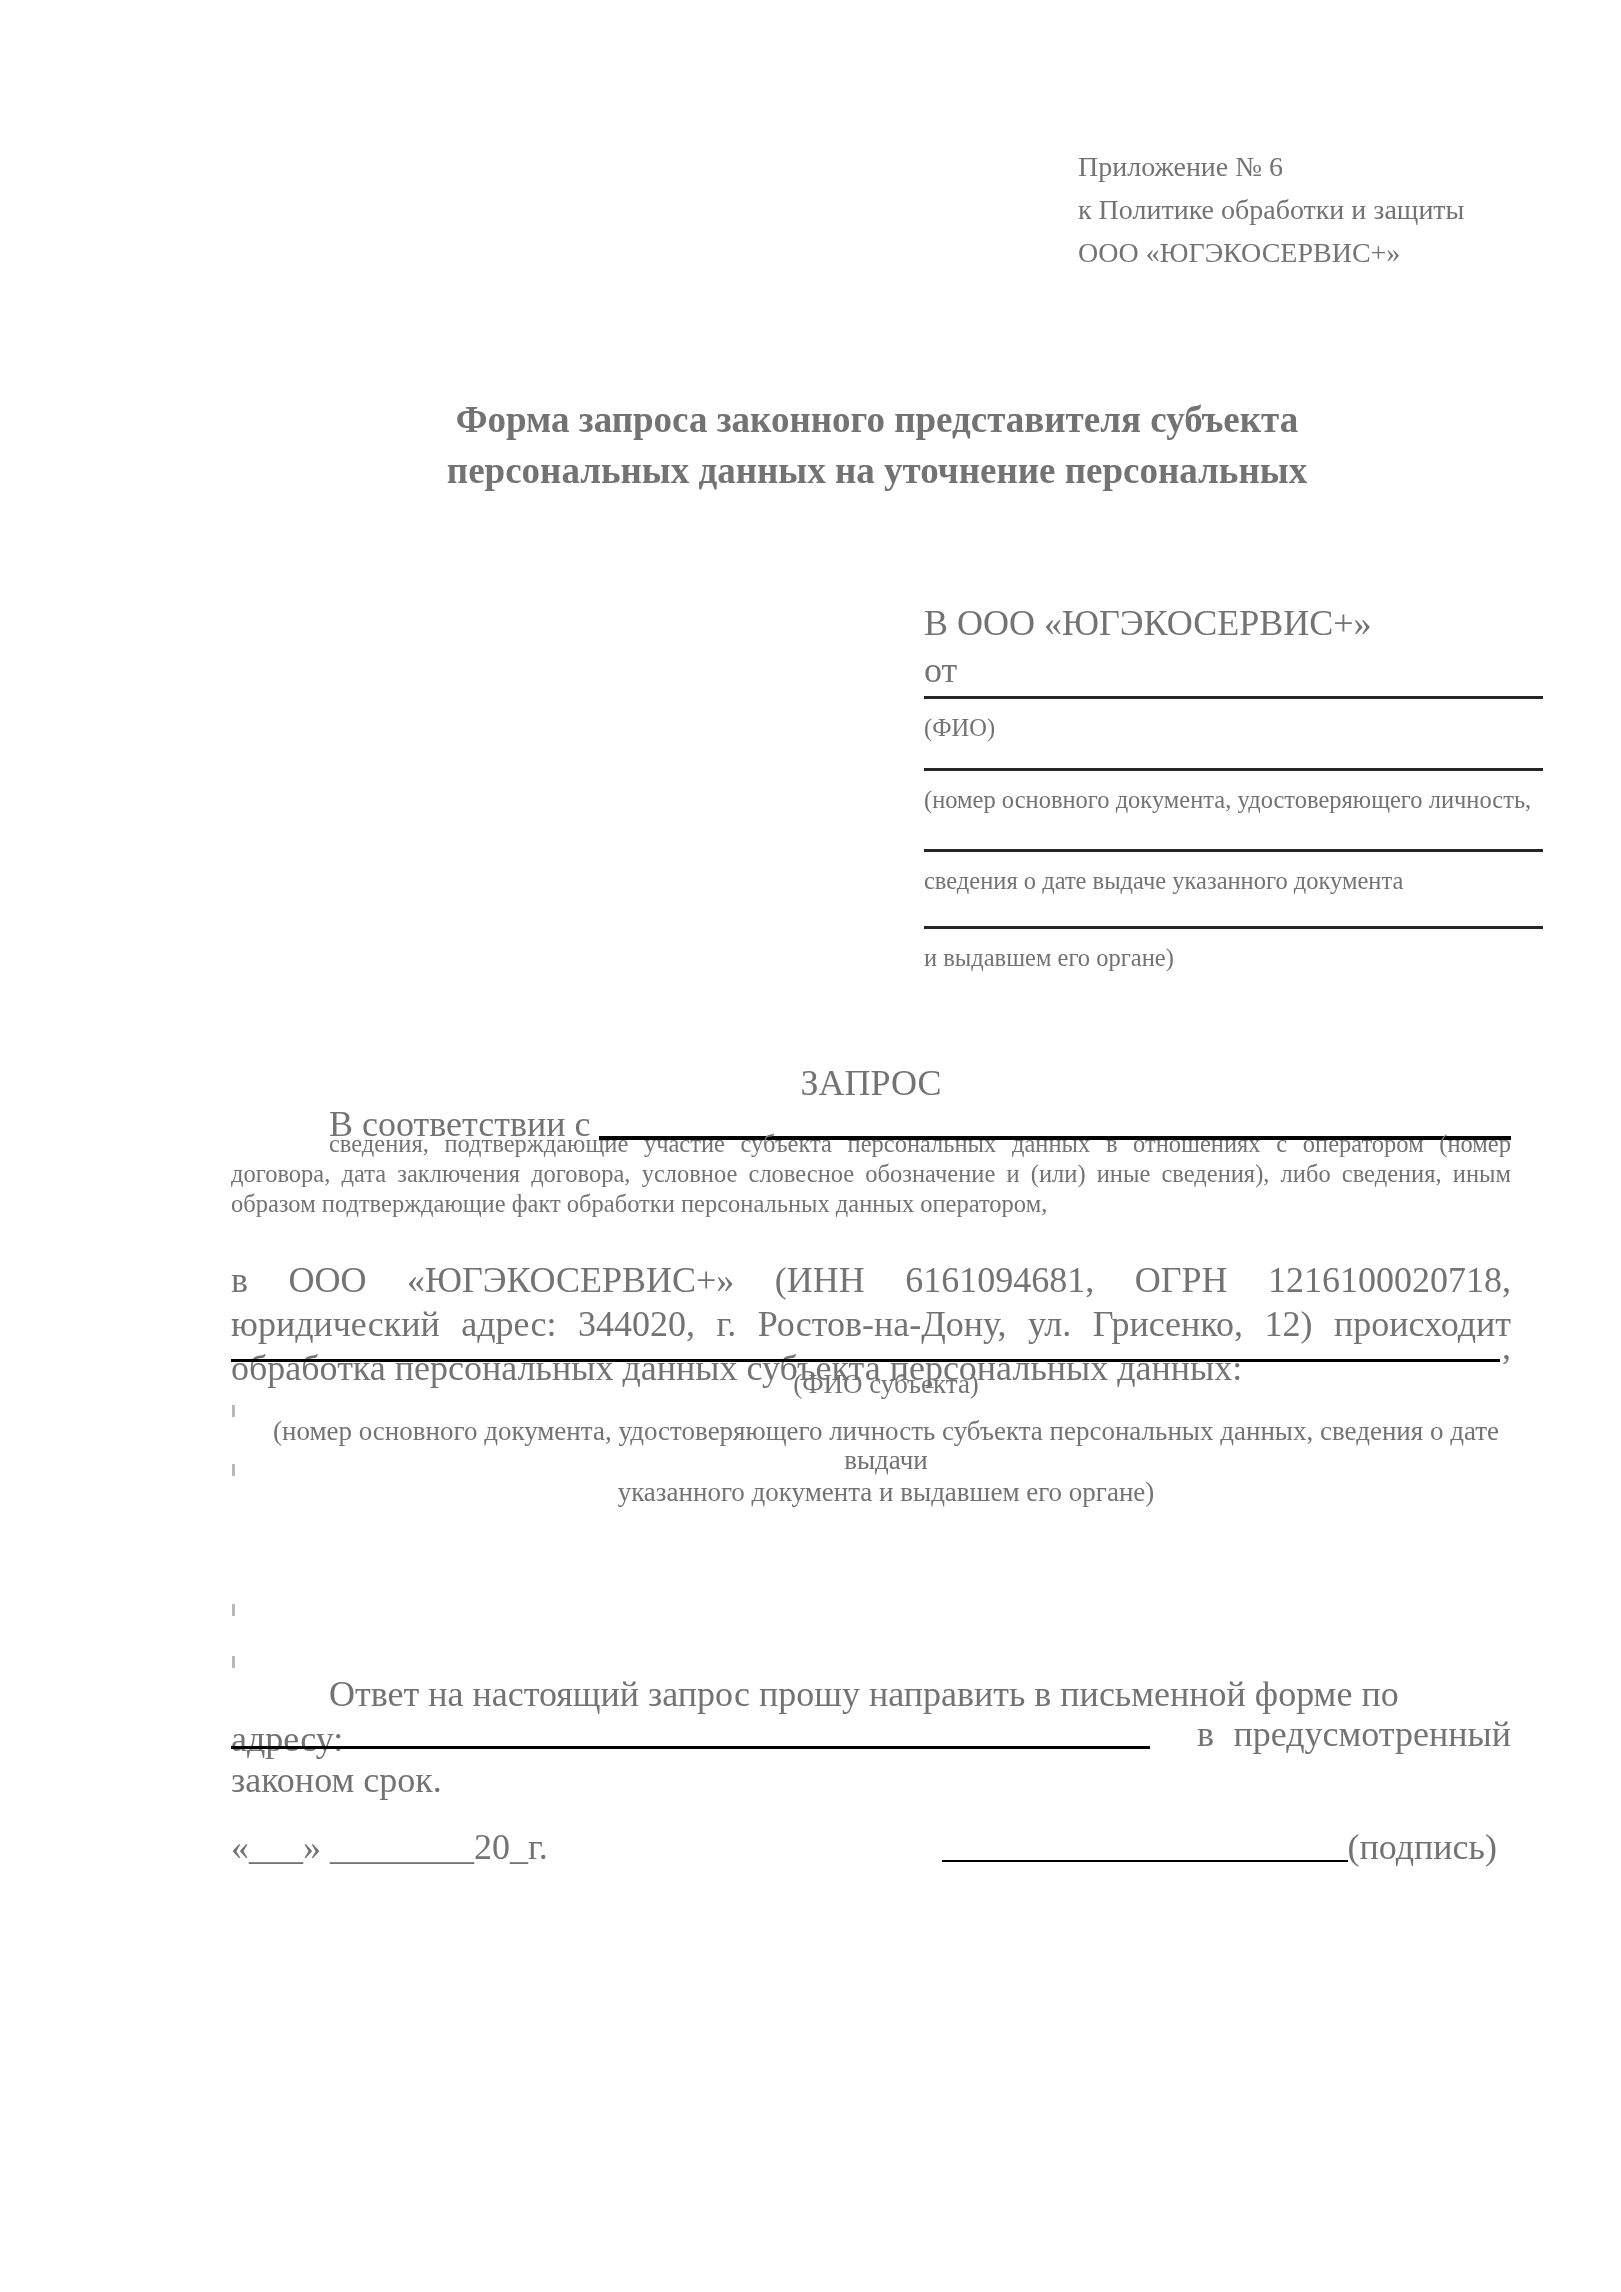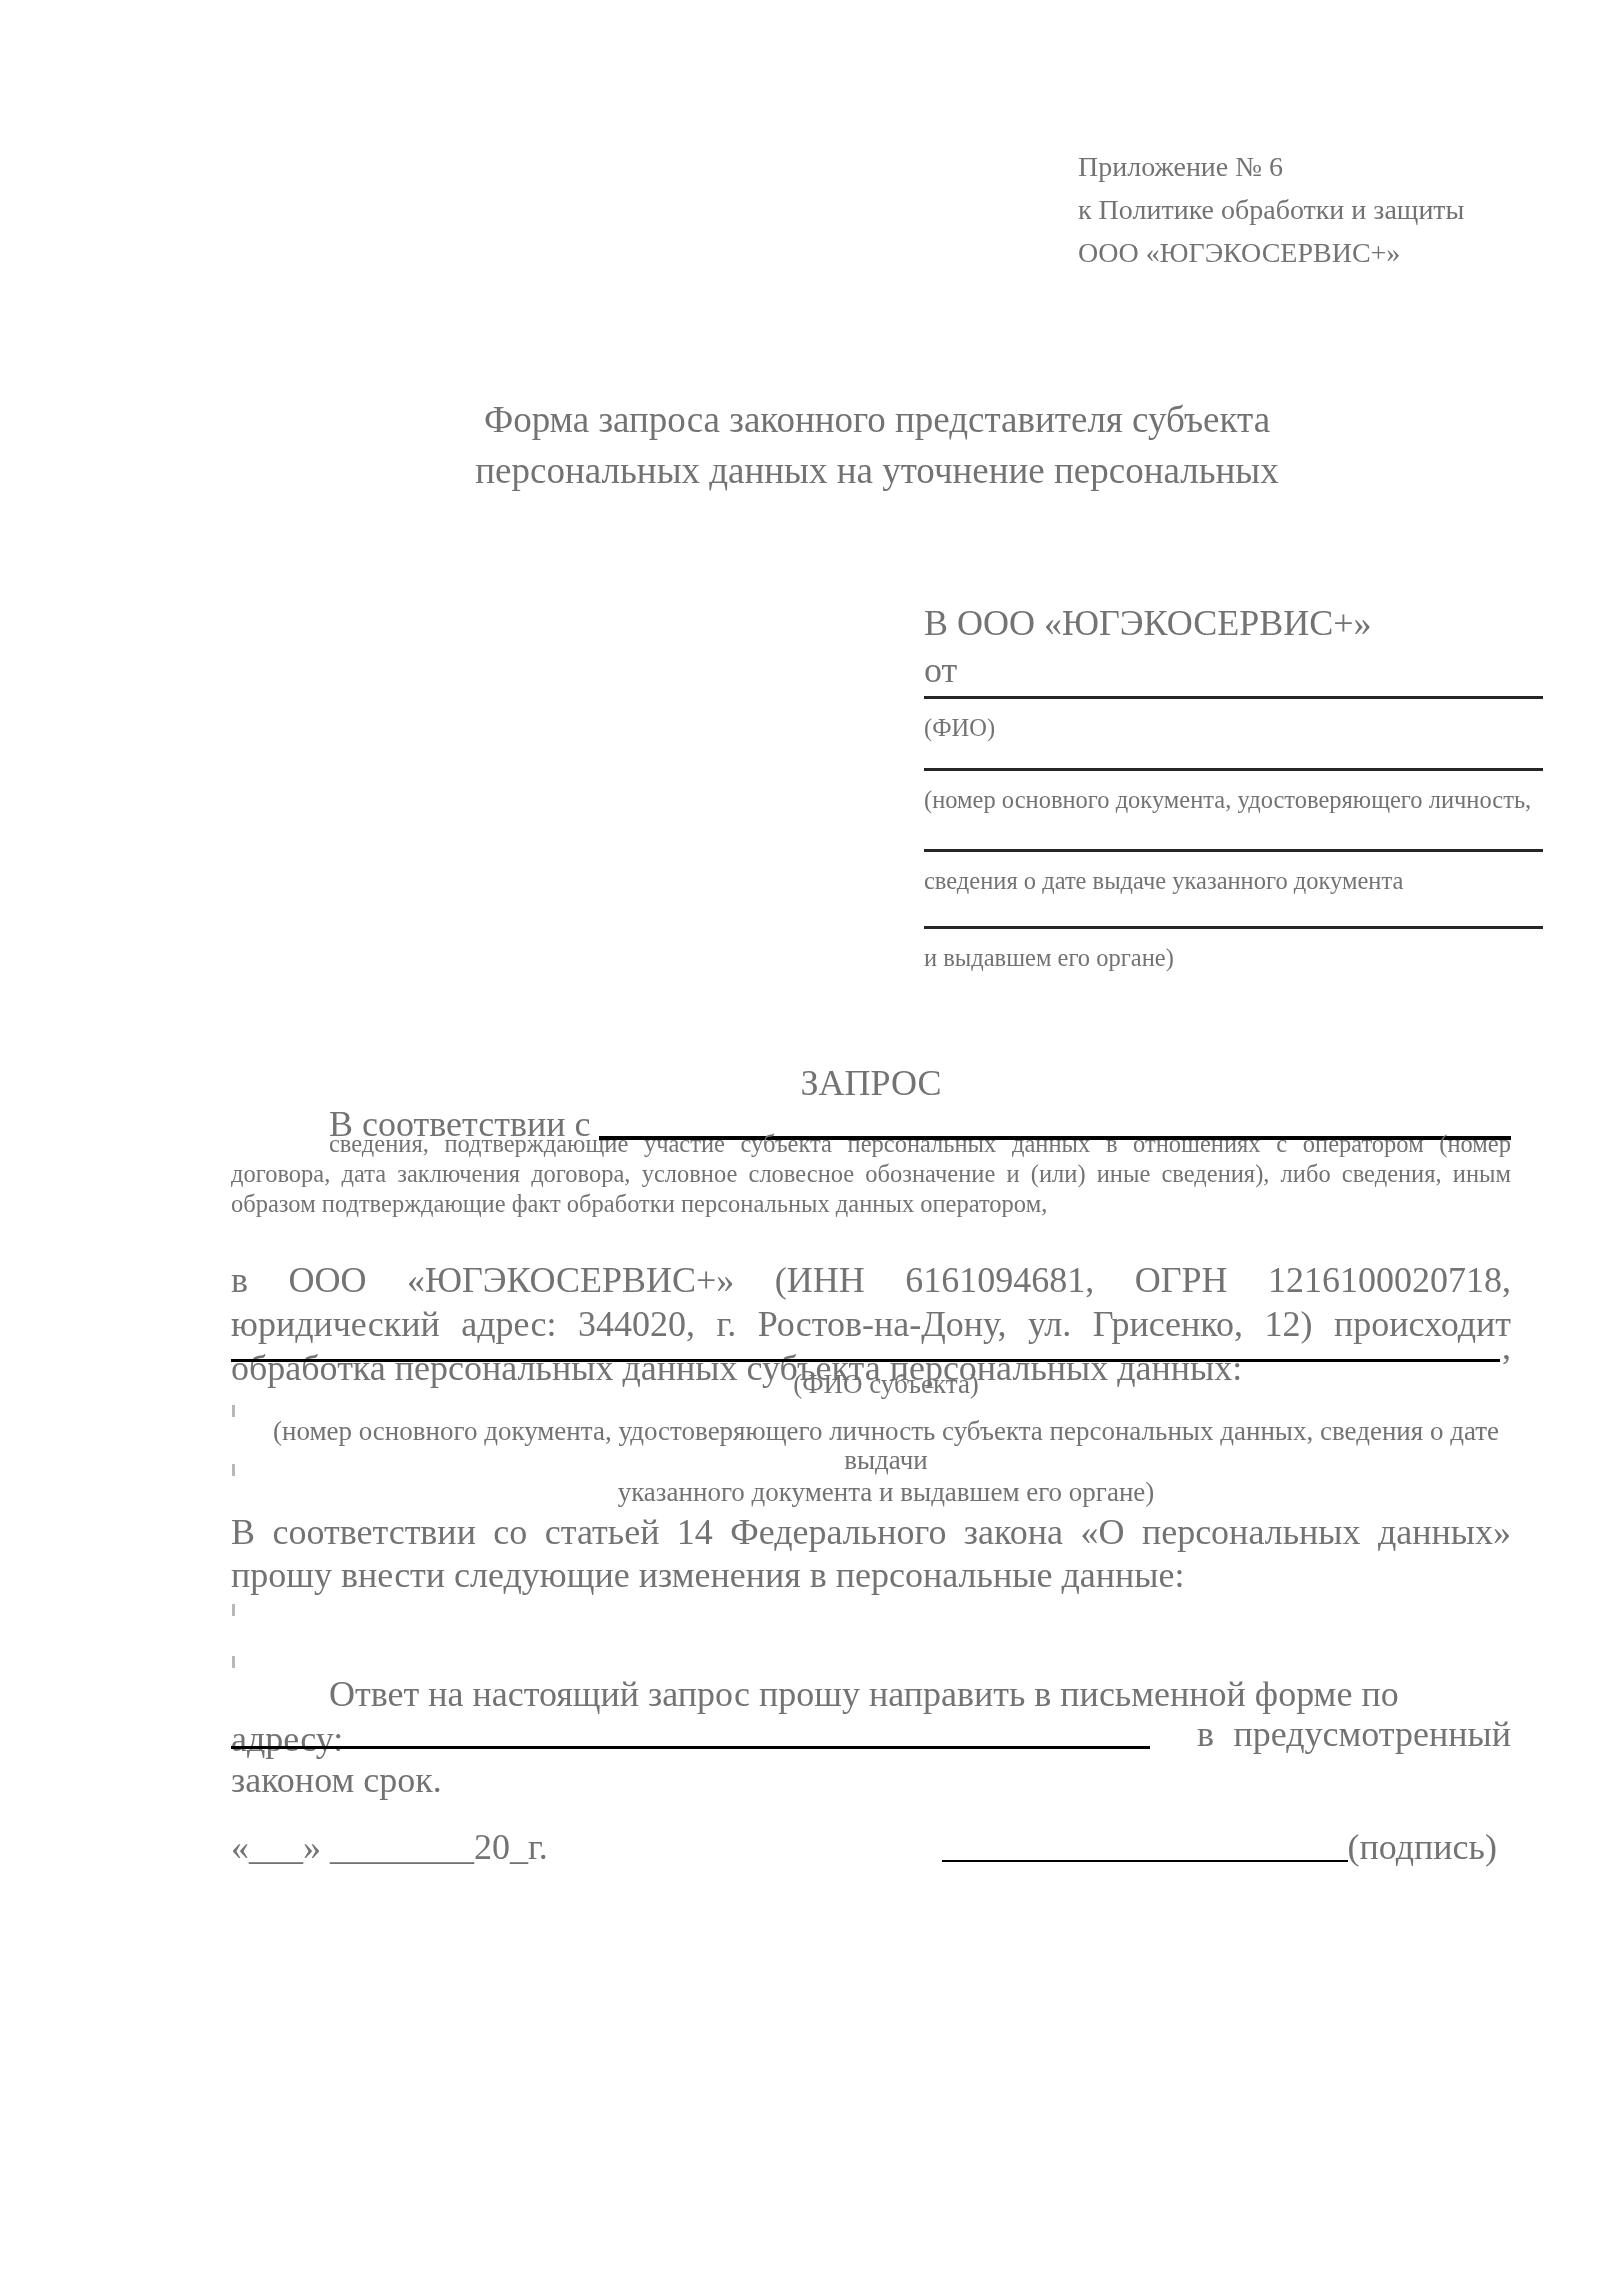--- a/index.html
+++ b/index.html
@@ -10,21 +10,21 @@
     color:#737373;
     font-family:"Liberation Serif","DejaVu Serif",serif;
     overflow:hidden;
   }
   .abs{position:absolute;}
 
   
   .header-block{left:1078px;top:145px;width:451px;font-size:28px;line-height:43px;}
 
   
-  .title{left:245px;top:394px;width:1264px;text-align:center;font-weight:normal;font-size:37px;line-height:51px;}
+  .title{left:245px;top:394px;width:1264px;text-align:center;font-weight:bold;font-size:37px;line-height:51px;}
 
   
   .addressee{left:924px;top:600px;width:619px;font-size:36px;line-height:47px;}
   .addressee .cap{font-size:24.5px;line-height:29px;text-align:left;margin-top:14px;}
   .rule{height:0;border-bottom:3.9px solid #262626;}
   .addressee .r1{margin-top:2px;}
   .addressee .r2{margin-top:25.5px;}
   .addressee .r3{margin-top:35px;}
   .addressee .r4{margin-top:31px;}
 
@@ -110,21 +110,20 @@
 
   <div class="abs subject-row">
     <span class="fill"></span>
     <span class="comma">,</span>
   </div>
 
   <div class="abs cap-center fio-sub-cap">(ФИО субъекта)</div>
   <div class="abs cap-center sub-doc-cap1">(номер основного документа, удостоверяющего личность субъекта персональных данных, сведения о дате выдачи</div>
   <div class="abs cap-center sub-doc-cap2">указанного документа и выдавшем его органе)</div>
 
-  <div class="abs statement">В соответствии со статьей 14 Федерального закона «О персональных данных» прошу внести следующие изменения в персональные данные:</div>
 
   <div class="abs artifact a1"></div>
   <div class="abs artifact a2"></div>
   <div class="abs artifact a3"></div>
   <div class="abs artifact a4"></div>
 
   <div class="abs reply-para">Ответ на настоящий запрос прошу направить в письменной форме по адресу:</div>
 
   <div class="abs reply-row">
     <span class="reply-rule"></span>

